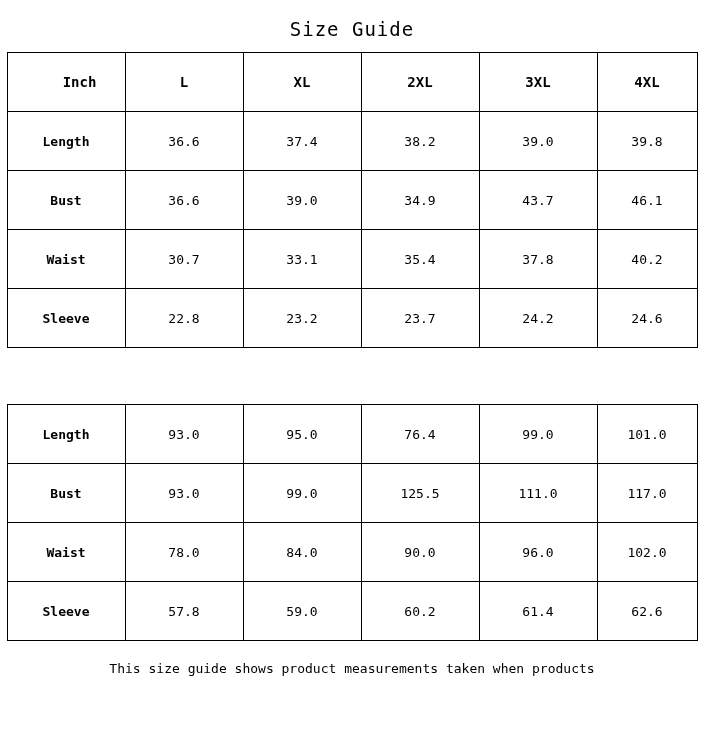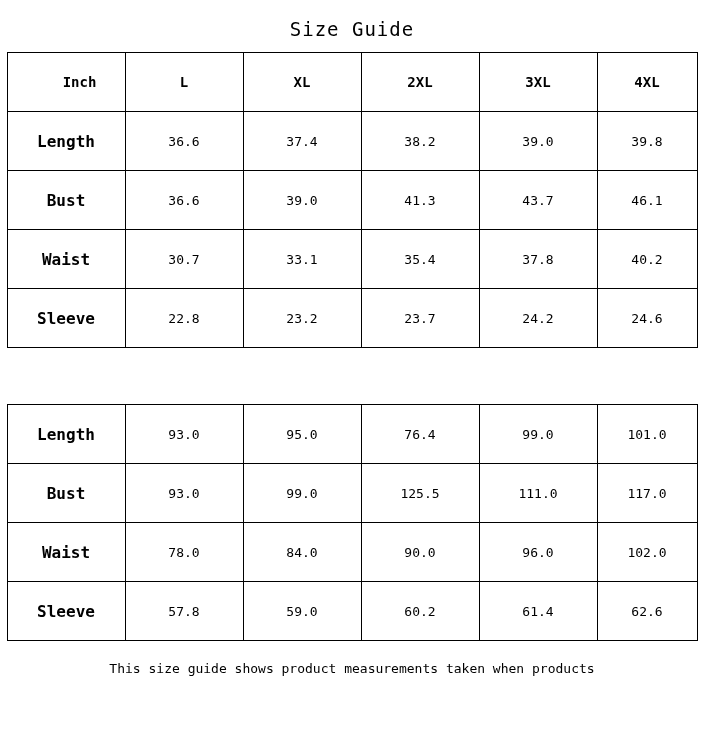--- a/index.html
+++ b/index.html
@@ -46,21 +46,21 @@
     font-weight: bold;
     font-size: 14px;
     padding-left: 28px;
   }
   table.size-table td.head-col {
     font-weight: bold;
     font-size: 14px;
   }
   table.size-table td.row-label {
     font-weight: bold;
-    font-size: 16px;
+    font-size: 13px;
   }
   col.c0 { width: 118px; }
   col.c1 { width: 118px; }
   col.c2 { width: 118px; }
   col.c3 { width: 118px; }
   col.c4 { width: 118px; }
   col.c5 { width: 100px; }
   .gap {
     height: 56px;
   }
@@ -103,21 +103,21 @@
         <td>36.6</td>
         <td>37.4</td>
         <td>38.2</td>
         <td>39.0</td>
         <td>39.8</td>
       </tr>
       <tr>
         <td class="row-label">Bust</td>
         <td>36.6</td>
         <td>39.0</td>
-        <td>41.3</td>
+        <td>34.9</td>
         <td>43.7</td>
         <td>46.1</td>
       </tr>
       <tr>
         <td class="row-label">Waist</td>
         <td>30.7</td>
         <td>33.1</td>
         <td>35.4</td>
         <td>37.8</td>
         <td>40.2</td>

